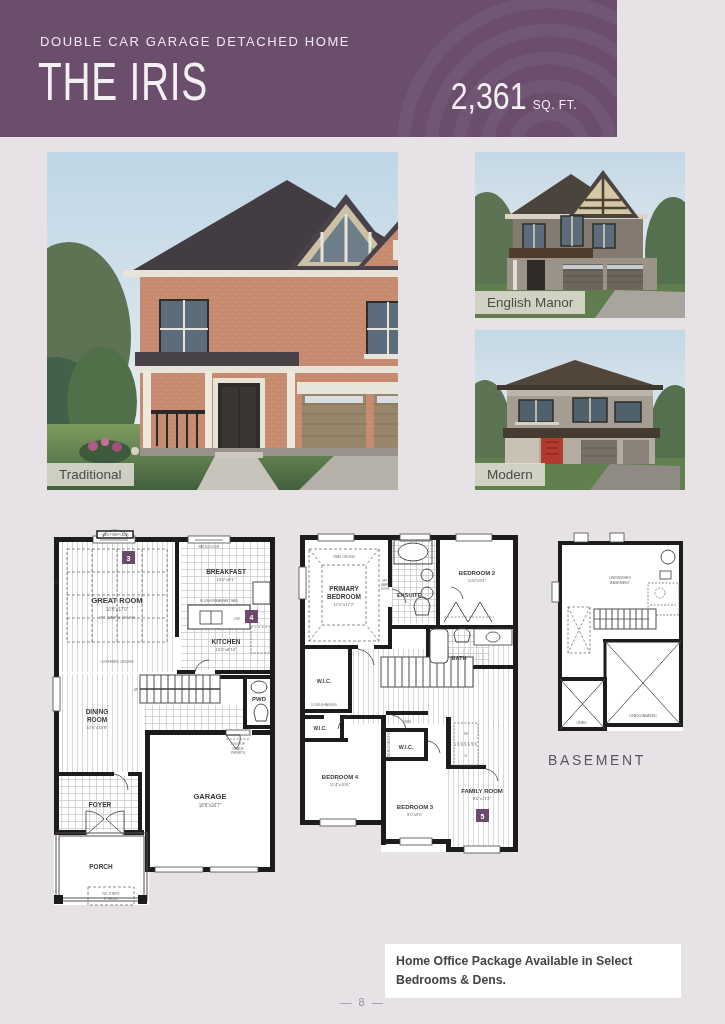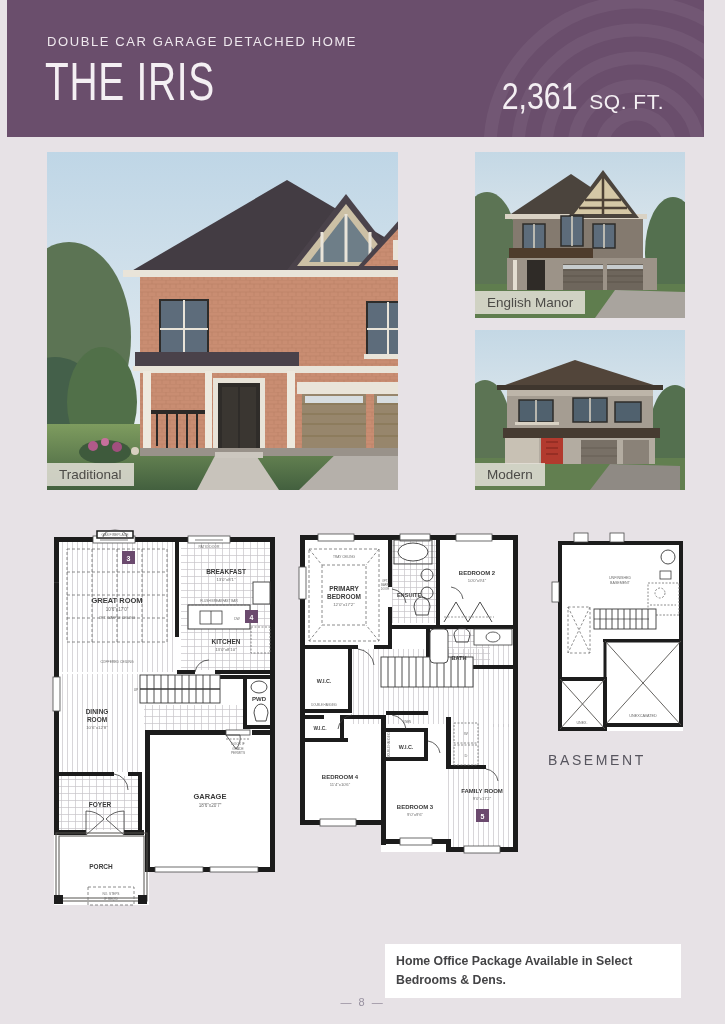--- a/index.html
+++ b/index.html
@@ -1,27 +1,27 @@
 <!DOCTYPE html>
 <html><head>
 <meta charset="utf-8">
 <style>
   html,body{margin:0;padding:0;}
   body{width:725px;height:1024px;position:relative;background:#e7e2e6;
        font-family:"Liberation Sans",sans-serif;overflow:hidden;}
   .abs{position:absolute;}
 
   
-  .header{left:7px;top:0;width:697px;height:137px;background:#6a4e6c;overflow:hidden;}
+  .header{left:0;top:0;width:617px;height:137px;background:#6a4e6c;overflow:hidden;}
   .hdr-sub{left:40px;top:34px;font-size:13px;letter-spacing:1.6px;color:#efe8ee;}
   .hdr-title{left:38px;top:50px;font-size:54px;color:#f4eff3;letter-spacing:1px;
              transform:scaleX(0.72);transform-origin:left top;font-weight:400;}
-  .hdr-sqft{right:40px;top:76px;color:#f4eff3;display:flex;align-items:baseline;gap:12px;}
+  .hdr-sqft{right:40px;top:76px;color:#f4eff3;display:flex;align-items:baseline;gap:6px;}
   .sqft-num{font-size:37px;transform:scaleX(0.82);transform-origin:right bottom;letter-spacing:0;}
-  .sqft-unit{font-size:21px;letter-spacing:0.5px;}
+  .sqft-unit{font-size:12px;letter-spacing:0.5px;}
 
   
   .photo{overflow:hidden;}
   .photo svg{display:block;}
   .photo-label{position:absolute;left:0;bottom:4px;background:rgba(228,225,216,0.85);
                color:#4c4b47;font-size:13.5px;padding:4px 12px;}
 
   
   .plan-title{color:#57555e;font-size:14px;letter-spacing:2.6px;}
   svg text{font-family:"Liberation Sans",sans-serif;}

